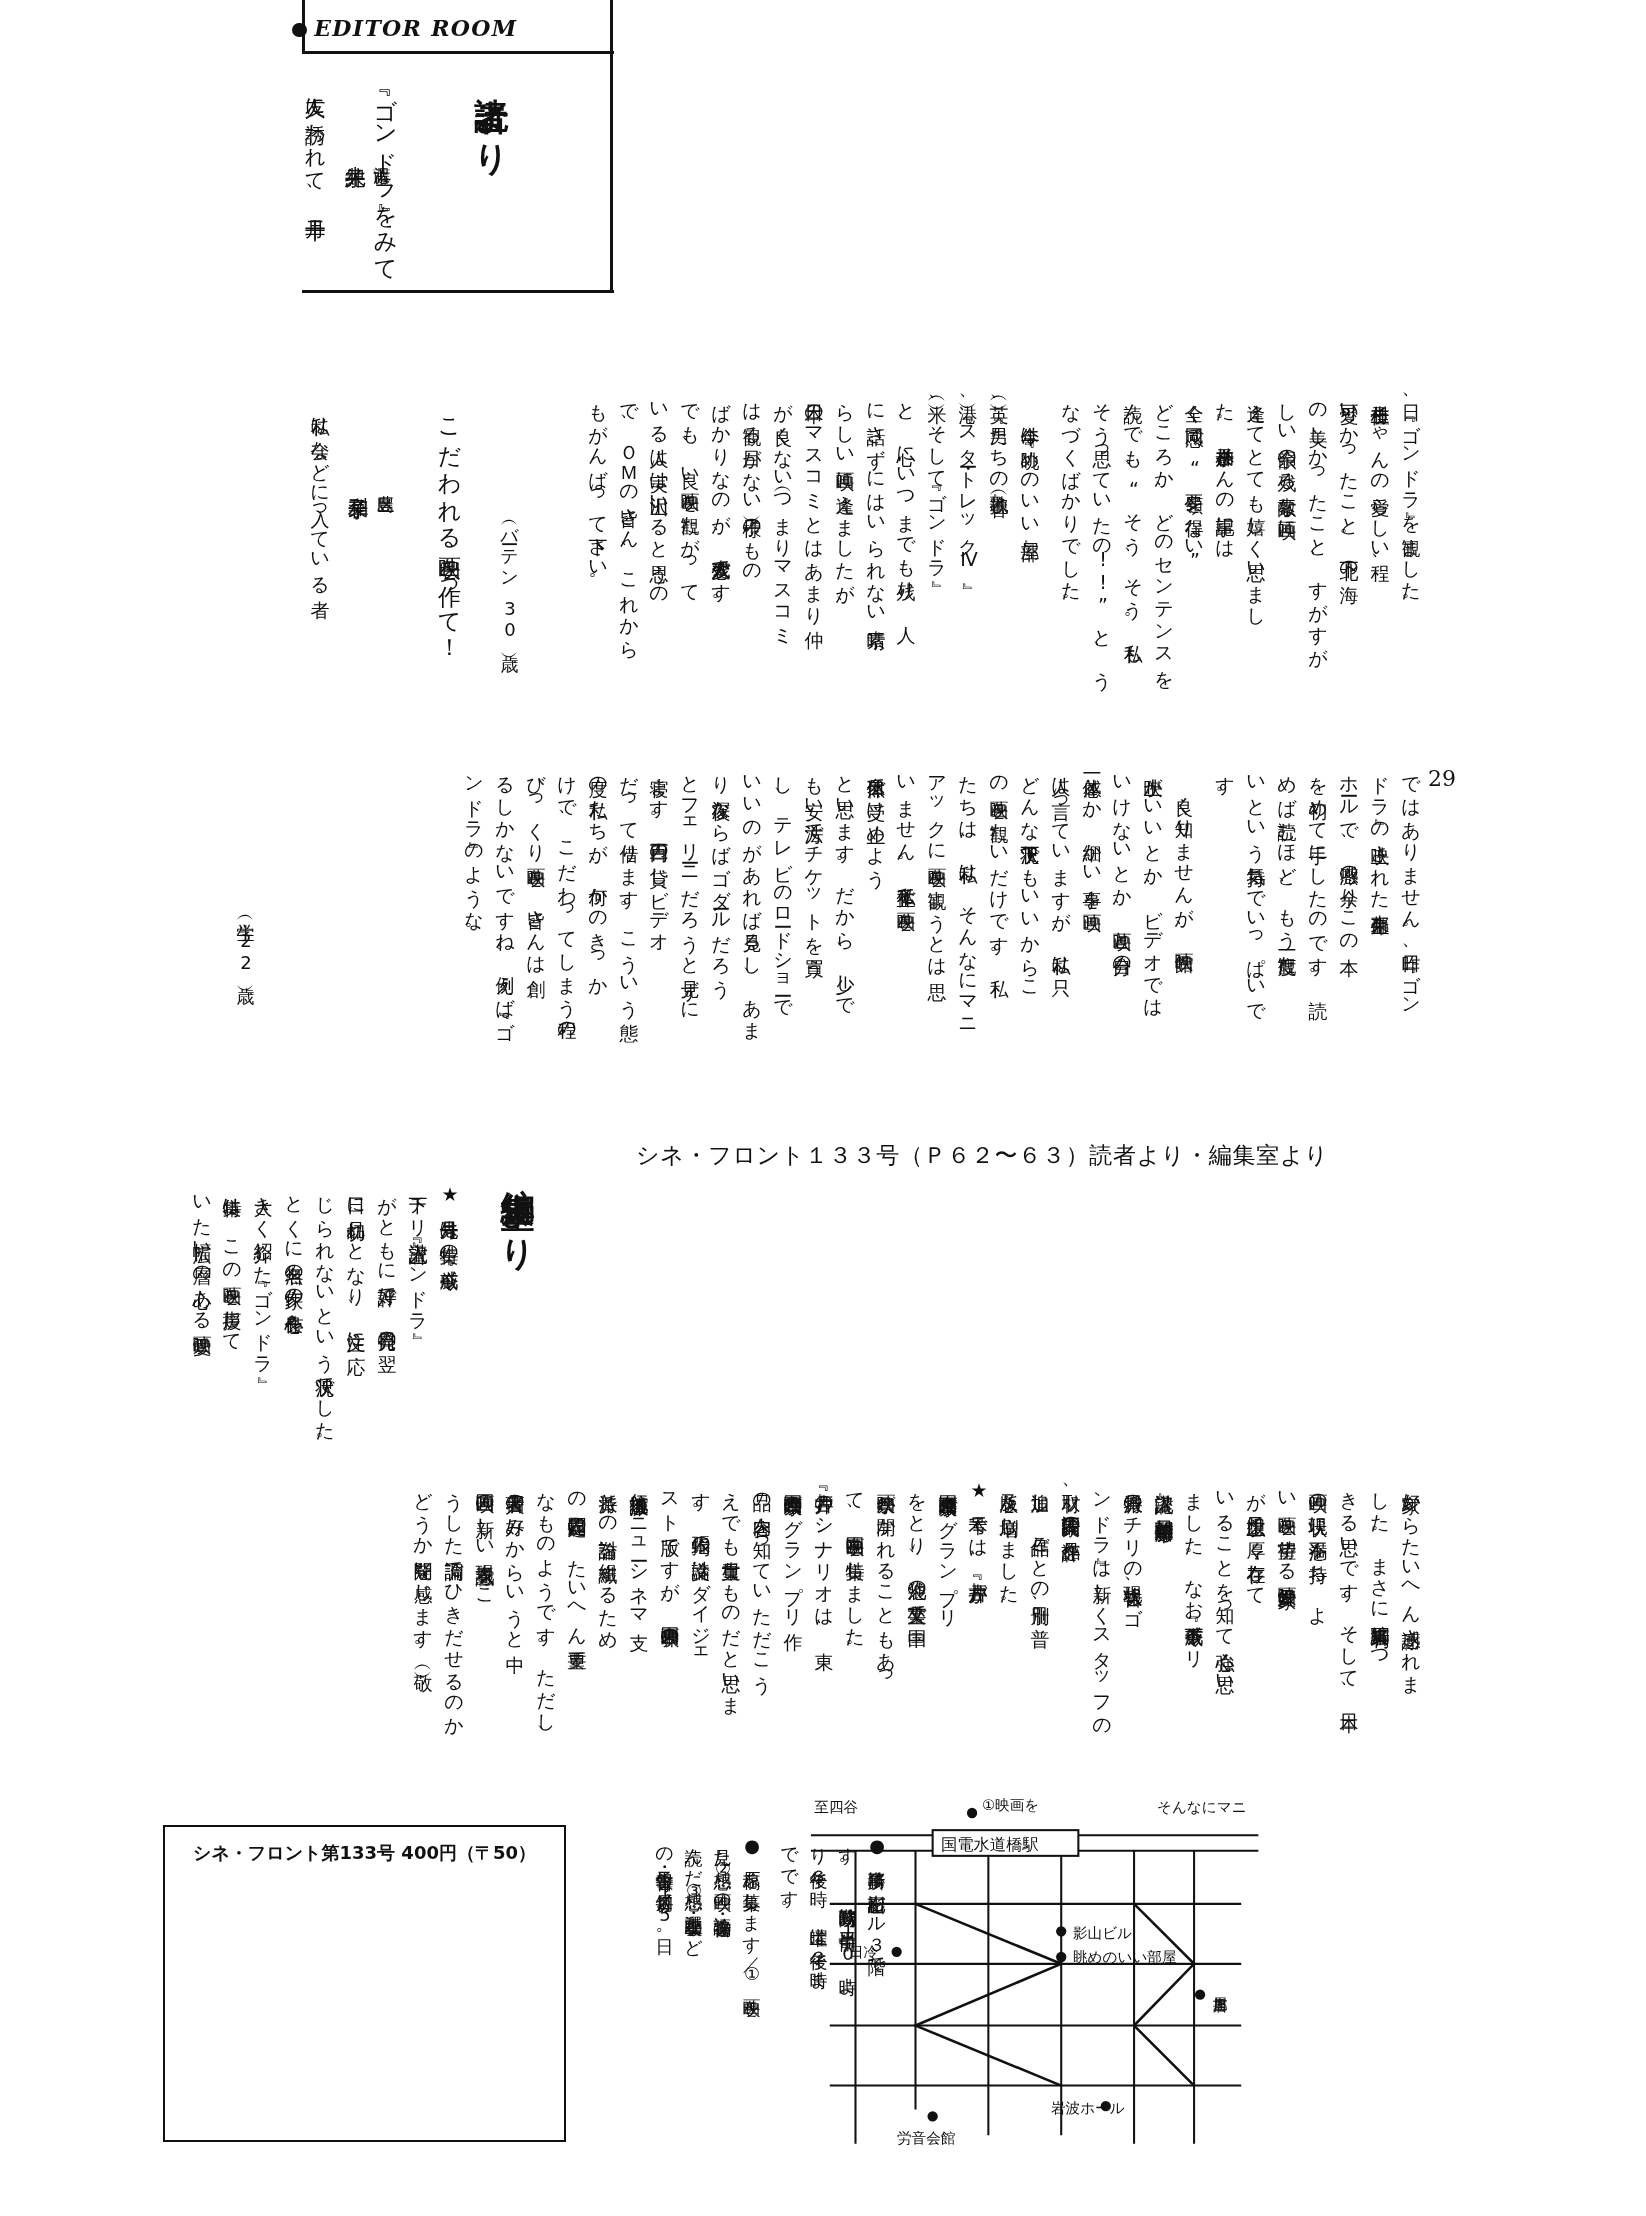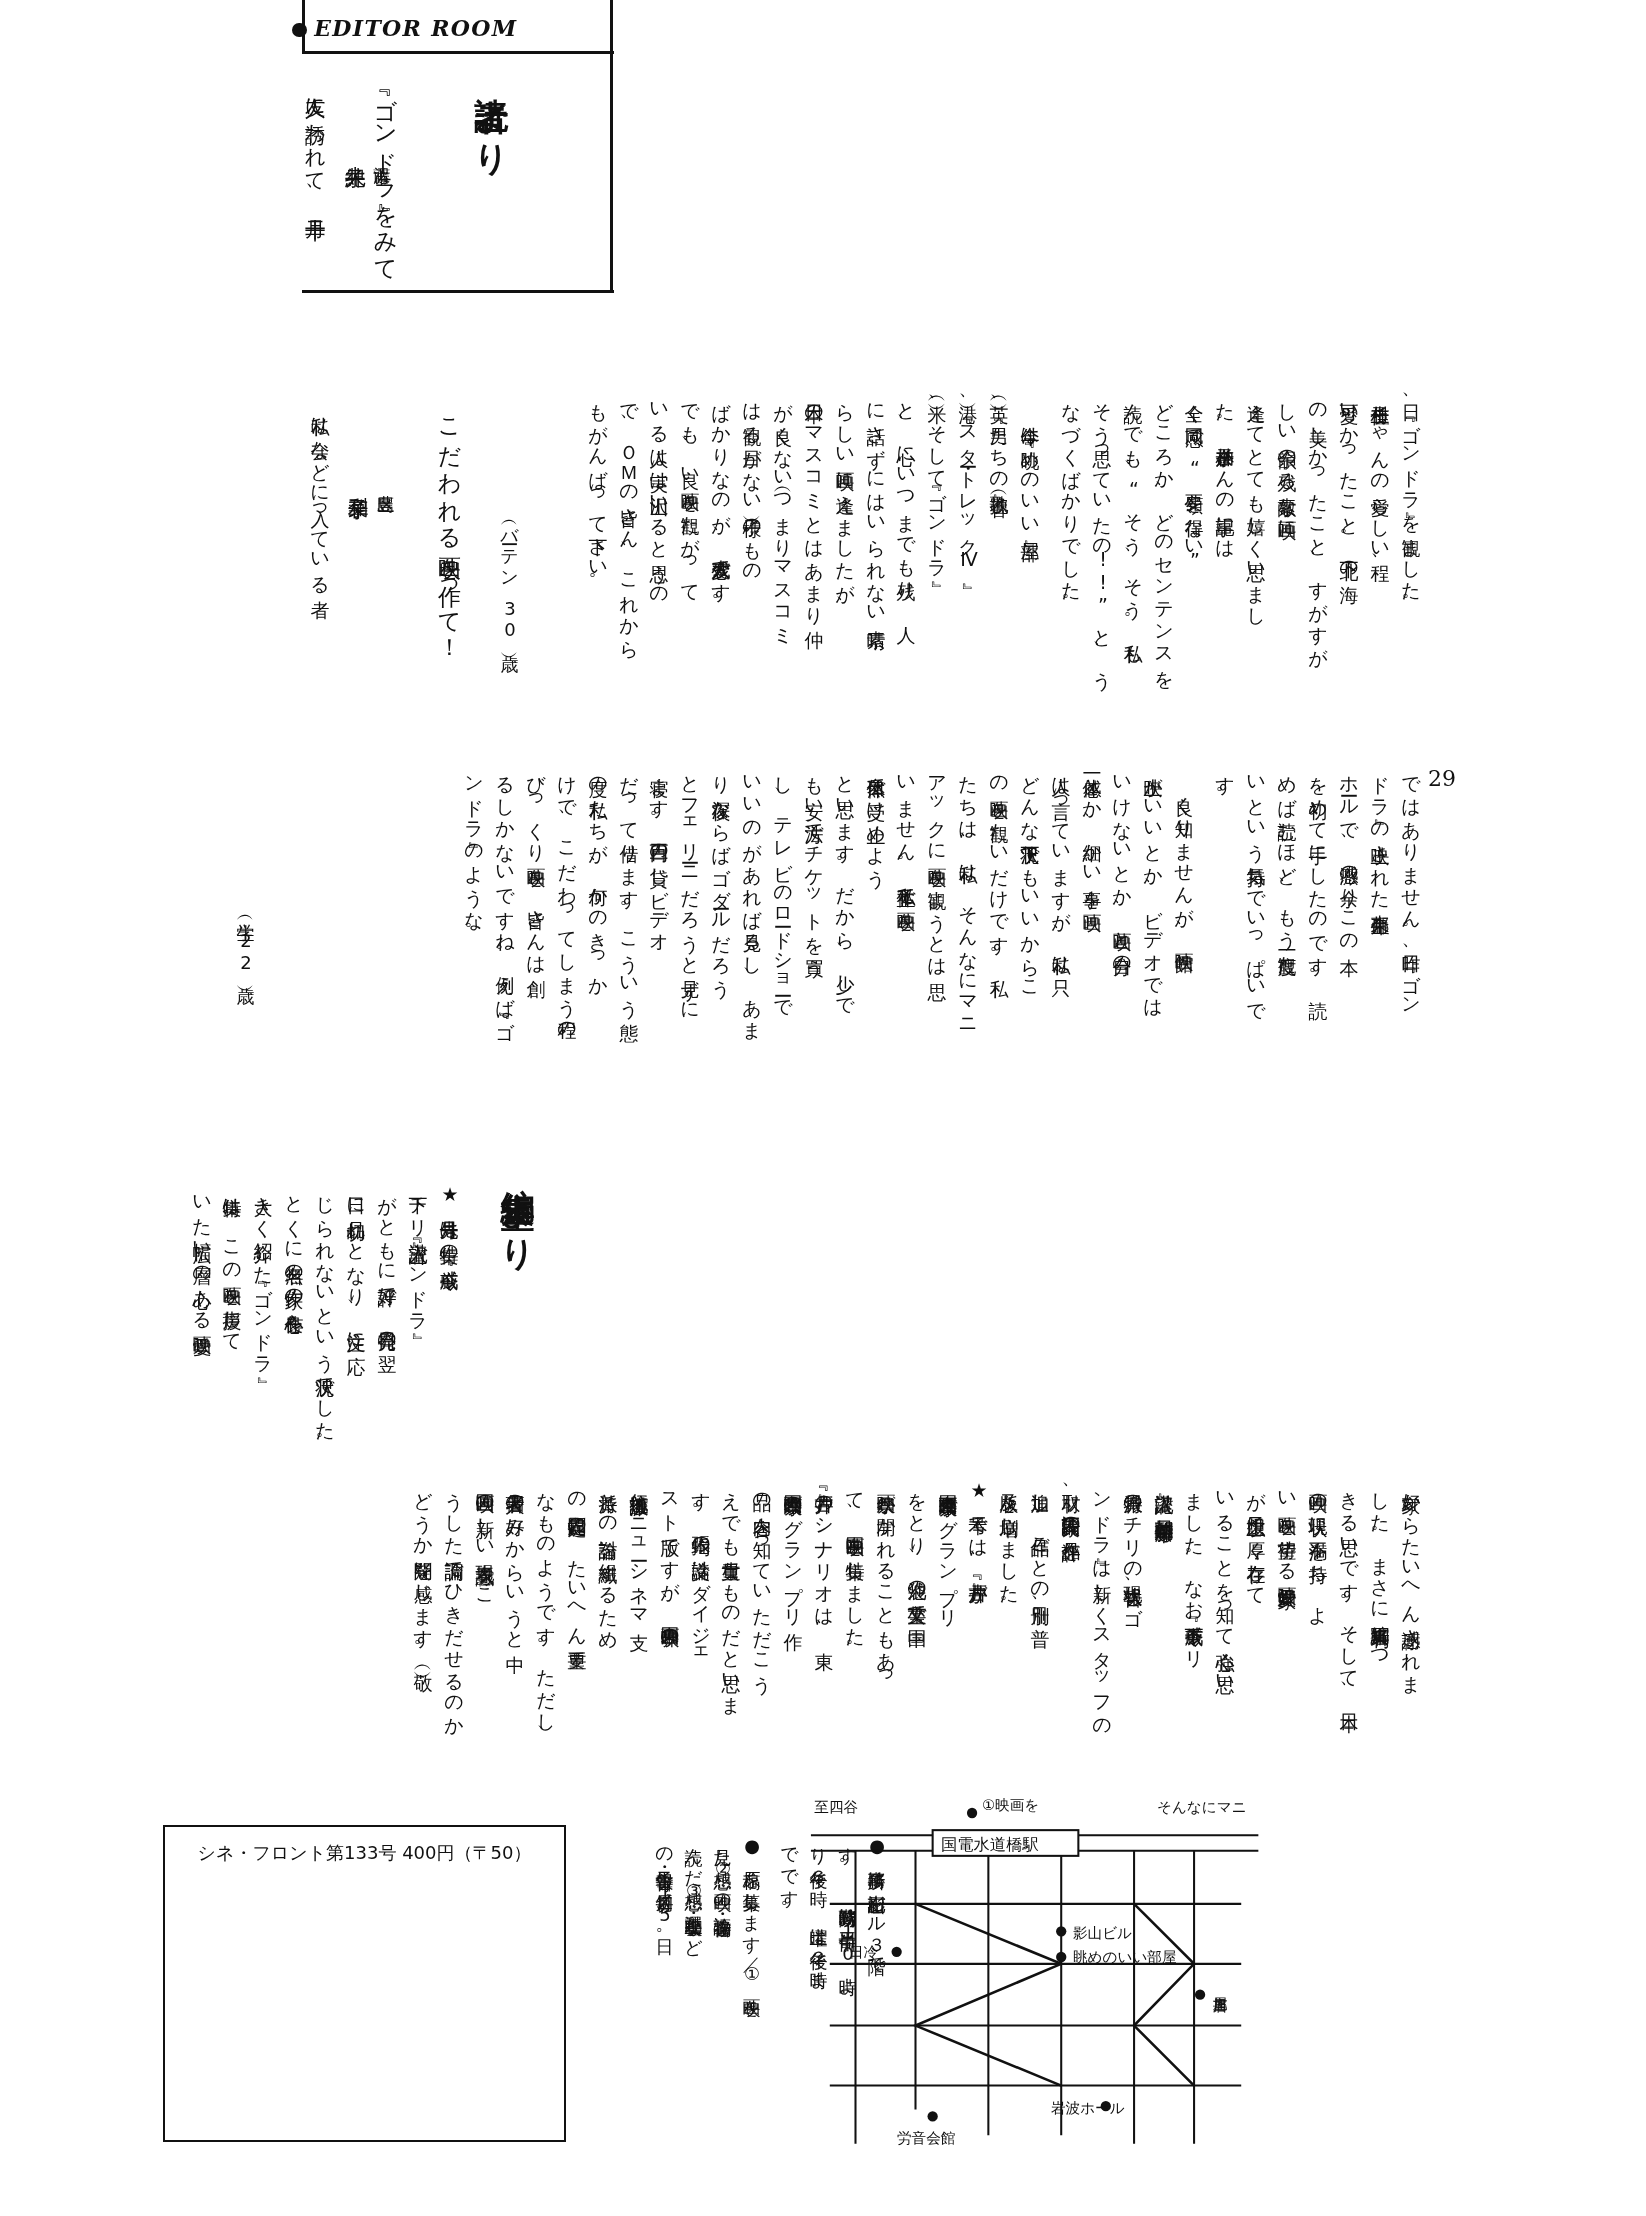--- a/index.html
+++ b/index.html
@@ -143,20 +143,21 @@
     left: 163px;
     top: 1825px;
     width: 403px;
     height: 317px;
     border: 2.6px solid #111;
     box-sizing: border-box;
     padding: 12px 13.7px 8.6px 13.7px;
     font-family: "DejaVu Sans", "Liberation Sans", sans-serif;
     font-size: 17px;
     line-height: 1.52;
+    font-weight: bold;
   }
   #colophon .ctitle {
     text-align: center;
     font-size: 18px;
     margin-bottom: 5.1px;
   }
   #colophon ul {
     list-style: none;
     margin: 0;
     padding: 0;
@@ -279,20 +280,21 @@
   <div class="vt col" style="left:523px; top:763px; height:343px;">びっくり映画を、皆さんは創</div>
   <div class="vt col" style="left:492px; top:763px; height:343px;">るしかないですね。例えば『ゴ</div>
   <div class="vt col" style="left:461px; top:763px; height:343px;">ンドラ』のような。</div>
   <div class="vt col" style="left:430px; top:763px; height:343px;"></div>
   <div class="vt col" style="left:400px; top:763px; height:343px;"></div>
   <div class="vt col" style="left:369px; top:763px; height:343px;"></div>
   <div class="vt colS" style="left:233px; top:909px; height:197px;">（学生　22歳）</div>
 
   <div class="page-number">29</div>
 
+  <div id="section-label">シネ・フロント１３３号（Ｐ６２〜６３）読者より・編集室より</div>
 
   <div class="vt" id="editors-title">編集室より</div>
 
   <div class="vt col" style="left:436px; top:1183px; height:377px;">★先月号は特集の『戒厳令</div>
   <div class="vt col" style="left:405px; top:1183px; height:377px;">下チリ潜入記』『ゴンドラ』</div>
   <div class="vt col" style="left:374px; top:1183px; height:377px;">がともに好評で、発売日の翌</div>
   <div class="vt col" style="left:343px; top:1183px; height:377px;">日に品切れとなり、注文に応</div>
   <div class="vt col" style="left:312px; top:1183px; height:377px;">じられないという状況でした。</div>
   <div class="vt col" style="left:281px; top:1183px; height:377px;">とくに無名の作家の良心作を</div>
   <div class="vt col" style="left:250px; top:1183px; height:377px;">大きく紹介した『ゴンドラ』</div>

